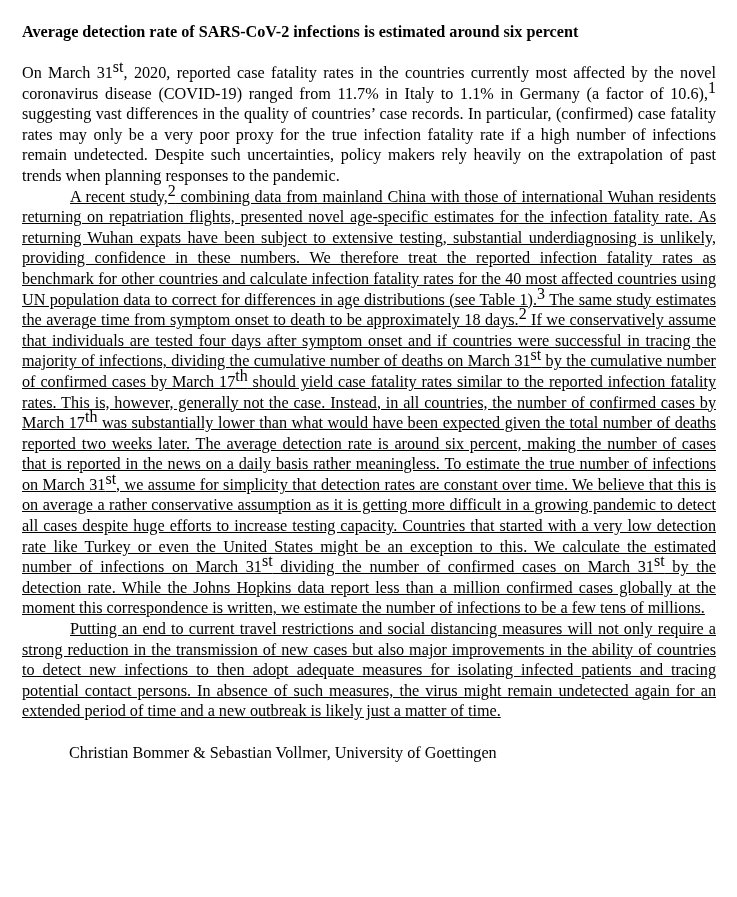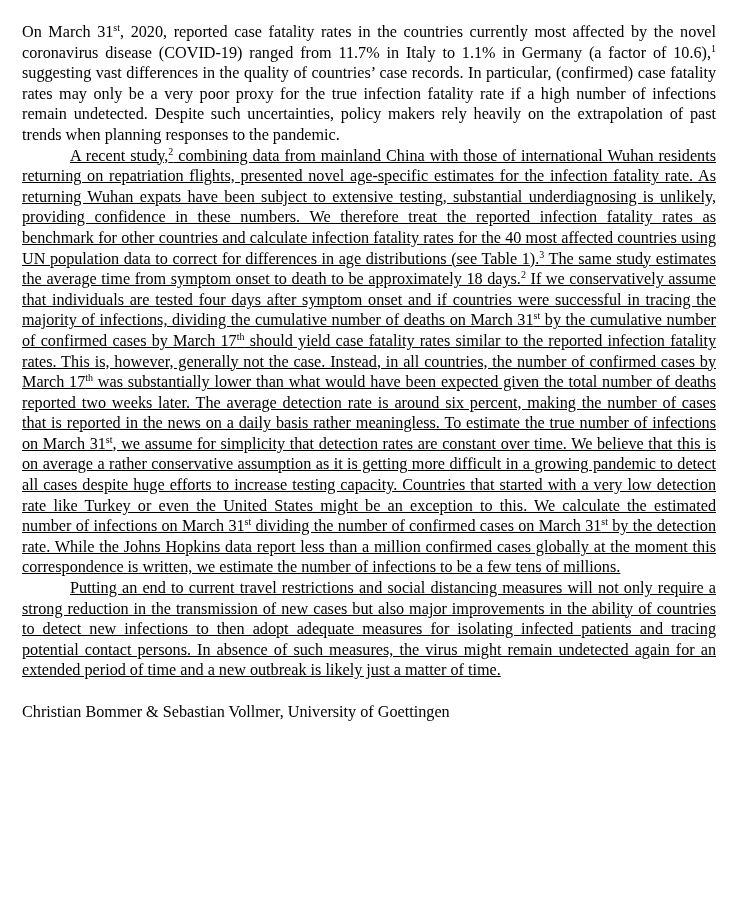--- a/index.html
+++ b/index.html
@@ -2,26 +2,27 @@
 <html><head>
 <meta charset="utf-8">
 <style>
   html, body { margin:0; padding:0; background:#ffffff; }
   body { width:737px; height:897px; overflow:hidden; position:relative;
          font-family:"Liberation Serif", "DejaVu Serif", serif; color:#000; }
   .page { position:absolute; left:22px; top:22px; width:694px; }
   .title { font-weight:bold; font-size:16.2px; line-height:20px; margin:0 0 21px 0; }
   .para { font-size:16.2px; line-height:20.6px; text-align:justify; margin:0; }
   .para.indent { text-indent:48px;text-decoration:underline; }
-  sup { font-size:10px; line-height:0; vertical-align:6px; }
-  .author { font-size:16.2px; line-height:20.6px; margin-top:20.6px; }
+  sup { font-size:16px; line-height:0; vertical-align:6px; }
+  .author { font-size:16.2px; line-height:20.6px; margin-top:20.6px;margin-left:47px; }
 </style>
 </head>
 <body>
 
 <div class="page">
+  <h1 class="title">Average detection rate of SARS-CoV-2 infections is estimated around six percent</h1>
   <div id="body">
       <p class="para"><span>On March 31</span><sup>st</sup><span>, 2020, reported case fatality rates in the countries currently most affected by the novel coronavirus disease (COVID-19) ranged from 11.7% in Italy to 1.1% in Germany (a factor of 10.6),</span><sup>1</sup><span> suggesting vast differences in the quality of countries’ case records. In particular, (confirmed) case fatality rates may only be a very poor proxy for the true infection fatality rate if a high number of infections remain undetected. Despite such uncertainties, policy makers rely heavily on the extrapolation of past trends when planning responses to the pandemic.</span></p>
       <p class="para indent"><span>A recent study,</span><sup>2</sup><span> combining data from mainland China with those of international Wuhan residents returning on repatriation flights, presented novel age-specific estimates for the infection fatality rate. As returning Wuhan expats have been subject to extensive testing, substantial underdiagnosing is unlikely, providing confidence in these numbers. We therefore treat the reported infection fatality rates as benchmark for other countries and calculate infection fatality rates for the 40 most affected countries using UN population data to correct for differences in age distributions (see Table 1).</span><sup>3</sup><span> The same study estimates the average time from symptom onset to death to be approximately 18 days.</span><sup>2</sup><span> If we conservatively assume that individuals are tested four days after symptom onset and if countries were successful in tracing the majority of infections, dividing the cumulative number of deaths on March 31</span><sup>st</sup><span> by the cumulative number of confirmed cases by March 17</span><sup>th</sup><span> should yield case fatality rates similar to the reported infection fatality rates. This is, however, generally not the case. Instead, in all countries, the number of confirmed cases by March 17</span><sup>th</sup><span> was substantially lower than what would have been expected given the total number of deaths reported two weeks later. The average detection rate is around six percent, making the number of cases that is reported in the news on a daily basis rather meaningless. To estimate the true number of infections on March 31</span><sup>st</sup><span>, we assume for simplicity that detection rates are constant over time. We believe that this is on average a rather conservative assumption as it is getting more difficult in a growing pandemic to detect all cases despite huge efforts to increase testing capacity. Countries that started with a very low detection rate like Turkey or even the United States might be an exception to this. We calculate the estimated number of infections on March 31</span><sup>st</sup><span> dividing the number of confirmed cases on March 31</span><sup>st</sup><span> by the detection rate. While the Johns Hopkins data report less than a million confirmed cases globally at the moment this correspondence is written, we estimate the number of infections to be a few tens of millions.</span></p>
       <p class="para indent"><span>Putting an end to current travel restrictions and social distancing measures will not only require a strong reduction in the transmission of new cases but also major improvements in the ability of countries to detect new infections to then adopt adequate measures for isolating infected patients and tracing potential contact persons. In absence of such measures, the virus might remain undetected again for an extended period of time and a new outbreak is likely just a matter of time.</span></p>
     </div>
   <div class="author">Christian Bommer &amp; Sebastian Vollmer, University of Goettingen</div>
 </div>
 
 </body></html>

